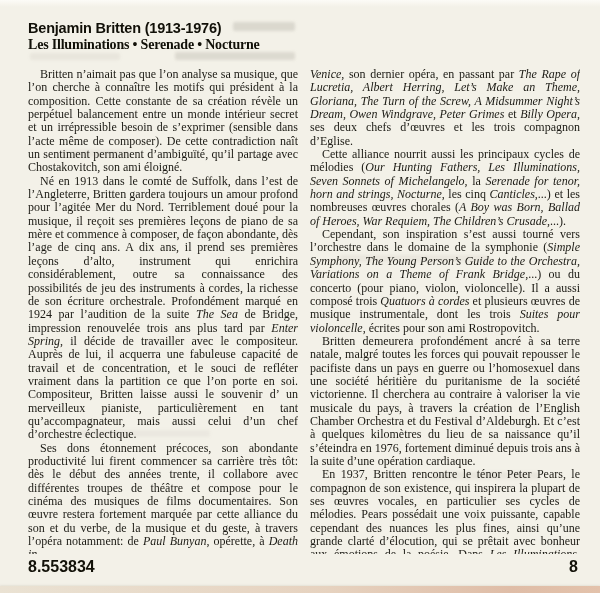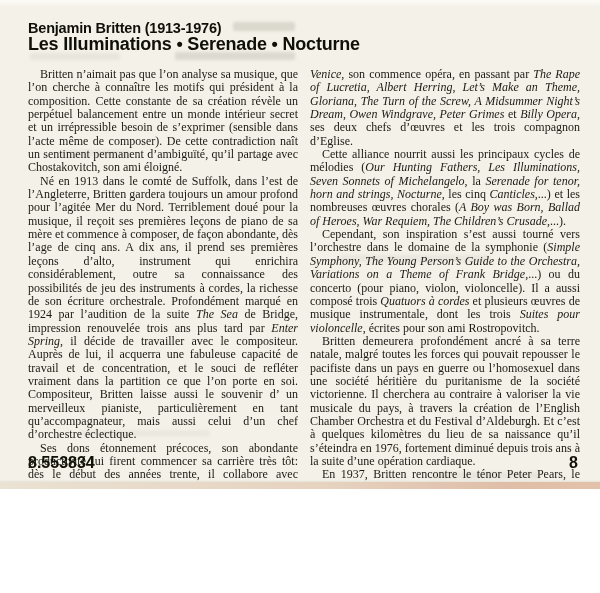--- a/index.html
+++ b/index.html
@@ -3,41 +3,41 @@
 <meta charset="utf-8">
 <style>
   html, body { margin: 0; padding: 0; }
   body {
     width: 600px; height: 593px;
     font-family: "Liberation Serif", serif;
     background: #ffffff;
   }
   .page {
     position: relative;
-    width: 600px; height: 489px;
+    width: 600px; height: 593px;
     background: #f3f1e8;
     overflow: hidden;
   }
   .top-edge {
     position: absolute; top: 0; left: 0; right: 0; height: 7px;
     background: linear-gradient(to bottom, #fcfbf7, #f6f4ec 70%, #f3f1e8);
   }
   .bottom-edge {
     position: absolute; bottom: 0; left: 0; right: 0; height: 7px;
     background: linear-gradient(to right, #eae2d3, #e6d2bf 55%, #dfbda7 85%, #e3c2ab);
     box-shadow: 0 -1px 2px rgba(120,100,80,0.10);
   }
   .header {
     position: absolute; top: 20px; left: 28px; right: 22px;
     font-family: "Liberation Sans", sans-serif;
     font-weight: bold; color: #111008;
     letter-spacing: -0.2px;
   }
   .header .title { font-size: 14.5px; line-height: 17px; }
-  .header .subtitle { font-size: 18px; line-height: 15px; }
+  .header .subtitle { font-size: 14px; line-height: 15px; font-family: Liberation Serif, serif; }
   .columns {
     position: absolute; top: 68px; left: 28px;
     width: 552px; height: 486px;
     display: flex; gap: 12px;
     overflow: hidden;
   }
   .col {
     width: 270px; height: 100%;
     overflow: hidden;
     font-size: 12px; line-height: 13.35px;
@@ -91,21 +91,21 @@
     <div class="subtitle">Les Illuminations • Serenade • Nocturne</div>
   </div>
 
   <div class="columns">
     <div class="col">
         <p><span>Britten n’aimait pas que l’on analyse sa musique, que l’on cherche à connaître les motifs qui président à la composition. Cette constante de sa création révèle un perpétuel balancement entre un monde intérieur secret et un irrépressible besoin de s’exprimer (sensible dans l’acte même de composer). De cette contradiction naît un sentiment permanent d’ambiguïté, qu’il partage avec Chostakovitch, son ami éloigné.</span></p>
         <p><span>Né en 1913 dans le comté de Suffolk, dans l’est de l’Angleterre, Britten gardera toujours un amour profond pour l’agitée Mer du Nord. Terriblement doué pour la musique, il reçoit ses premières leçons de piano de sa mère et commence à composer, de façon abondante, dès l’age de cinq ans. A dix ans, il prend ses premières leçons d’alto, instrument qui enrichira considérablement, outre sa connaissance des possibilités de jeu des instruments à cordes, la richesse de son écriture orchestrale. Profondément marqué en 1924 par l’audition de la suite </span><i>The Sea</i><span> de Bridge, impression renouvelée trois ans plus tard par </span><i>Enter Spring</i><span>, il décide de travailler avec le compositeur. Auprès de lui, il acquerra une fabuleuse capacité de travail et de concentration, et le souci de refléter vraiment dans la partition ce que l’on porte en soi. Compositeur, Britten laisse aussi le souvenir d’ un merveilleux pianiste, particulièrement en tant qu’accompagnateur, mais aussi celui d’un chef d’orchestre éclectique.</span></p>
         <p class="justify-last"><span>Ses dons étonnement précoces, son abondante productivité lui firent commencer sa carrière très tôt: dès le début des années trente, il collabore avec différentes troupes de théâtre et compose pour le cinéma des musiques de films documentaires. Son œuvre restera fortement marquée par cette alliance du son et du verbe, de la musique et du geste, à travers l’opéra notamment: de </span><i>Paul Bunyan</i><span>, opérette, à </span><i>Death in</i></p>
       </div>
     <div class="col">
-        <p class="no-indent"><i>Venice</i><span>, son commence opéra, en passant par </span><i>The Rape of Lucretia, Albert Herring, Let’s Make an Theme, Gloriana, The Turn of the Screw, A Midsummer Night’s Dream, Owen Windgrave, Peter Grimes</i><span> et </span><i>Billy Opera</i><span>, ses deux chefs d’œuvres et les trois compagnon d’Eglise.</span></p>
+        <p class="no-indent"><i>Venice</i><span>, son dernier opéra, en passant par </span><i>The Rape of Lucretia, Albert Herring, Let’s Make an Theme, Gloriana, The Turn of the Screw, A Midsummer Night’s Dream, Owen Windgrave, Peter Grimes</i><span> et </span><i>Billy Opera</i><span>, ses deux chefs d’œuvres et les trois compagnon d’Eglise.</span></p>
         <p><span>Cette alliance nourrit aussi les principaux cycles de mélodies (</span><i>Our Hunting Fathers, Les Illuminations, Seven Sonnets of Michelangelo</i><span>, la </span><i>Serenade for tenor, horn and strings, Nocturne</i><span>, les cinq </span><i>Canticles</i><span>,...) et les nombreuses œuvres chorales (</span><i>A Boy was Born, Ballad of Heroes, War Requiem, The Children’s Crusade</i><span>,...).</span></p>
         <p><span>Cependant, son inspiration s’est aussi tourné vers l’orchestre dans le domaine de la symphonie (</span><i>Simple Symphony, The Young Person’s Guide to the Orchestra, Variations on a Theme of Frank Bridge</i><span>,...) ou du concerto (pour piano, violon, violoncelle). Il a aussi composé trois </span><i>Quatuors à cordes</i><span> et plusieurs œuvres de musique instrumentale, dont les trois </span><i>Suites pour violoncelle</i><span>, écrites pour son ami Rostropovitch.</span></p>
         <p><span>Britten demeurera profondément ancré à sa terre natale, malgré toutes les forces qui pouvait repousser le pacifiste dans un pays en guerre ou l’homosexuel dans une société héritière du puritanisme de la société victorienne. Il cherchera au contraire à valoriser la vie musicale du pays, à travers la création de l’English Chamber Orchestra et du Festival d’Aldeburgh. Et c’est à quelques kilomètres du lieu de sa naissance qu’il s’éteindra en 1976, fortement diminué depuis trois ans à la suite d’une opération cardiaque.</span></p>
         <p class="justify-last"><span>En 1937, Britten rencontre le ténor Peter Pears, le compagnon de son existence, qui inspirera la plupart de ses œuvres vocales, en particulier ses cycles de mélodies. Pears possédait une voix puissante, capable cependant des nuances les plus fines, ainsi qu’une grande clarté d’élocution, qui se prêtait avec bonheur aux émotions de la poésie. Dans </span><i>Les Illuminations</i><span>, Britten lui dédie </span><i>Being Beauteous</i><span>. Cette œuvre écrite sur un texte français, emprunté à Rimbaud, fortement teintée d’érotisme, cultive l’ambiguïté et le mystère: </span></p>
       </div>
   </div>
 
   <div class="footer">
     <span>8.553834</span>
     <span>8</span>

